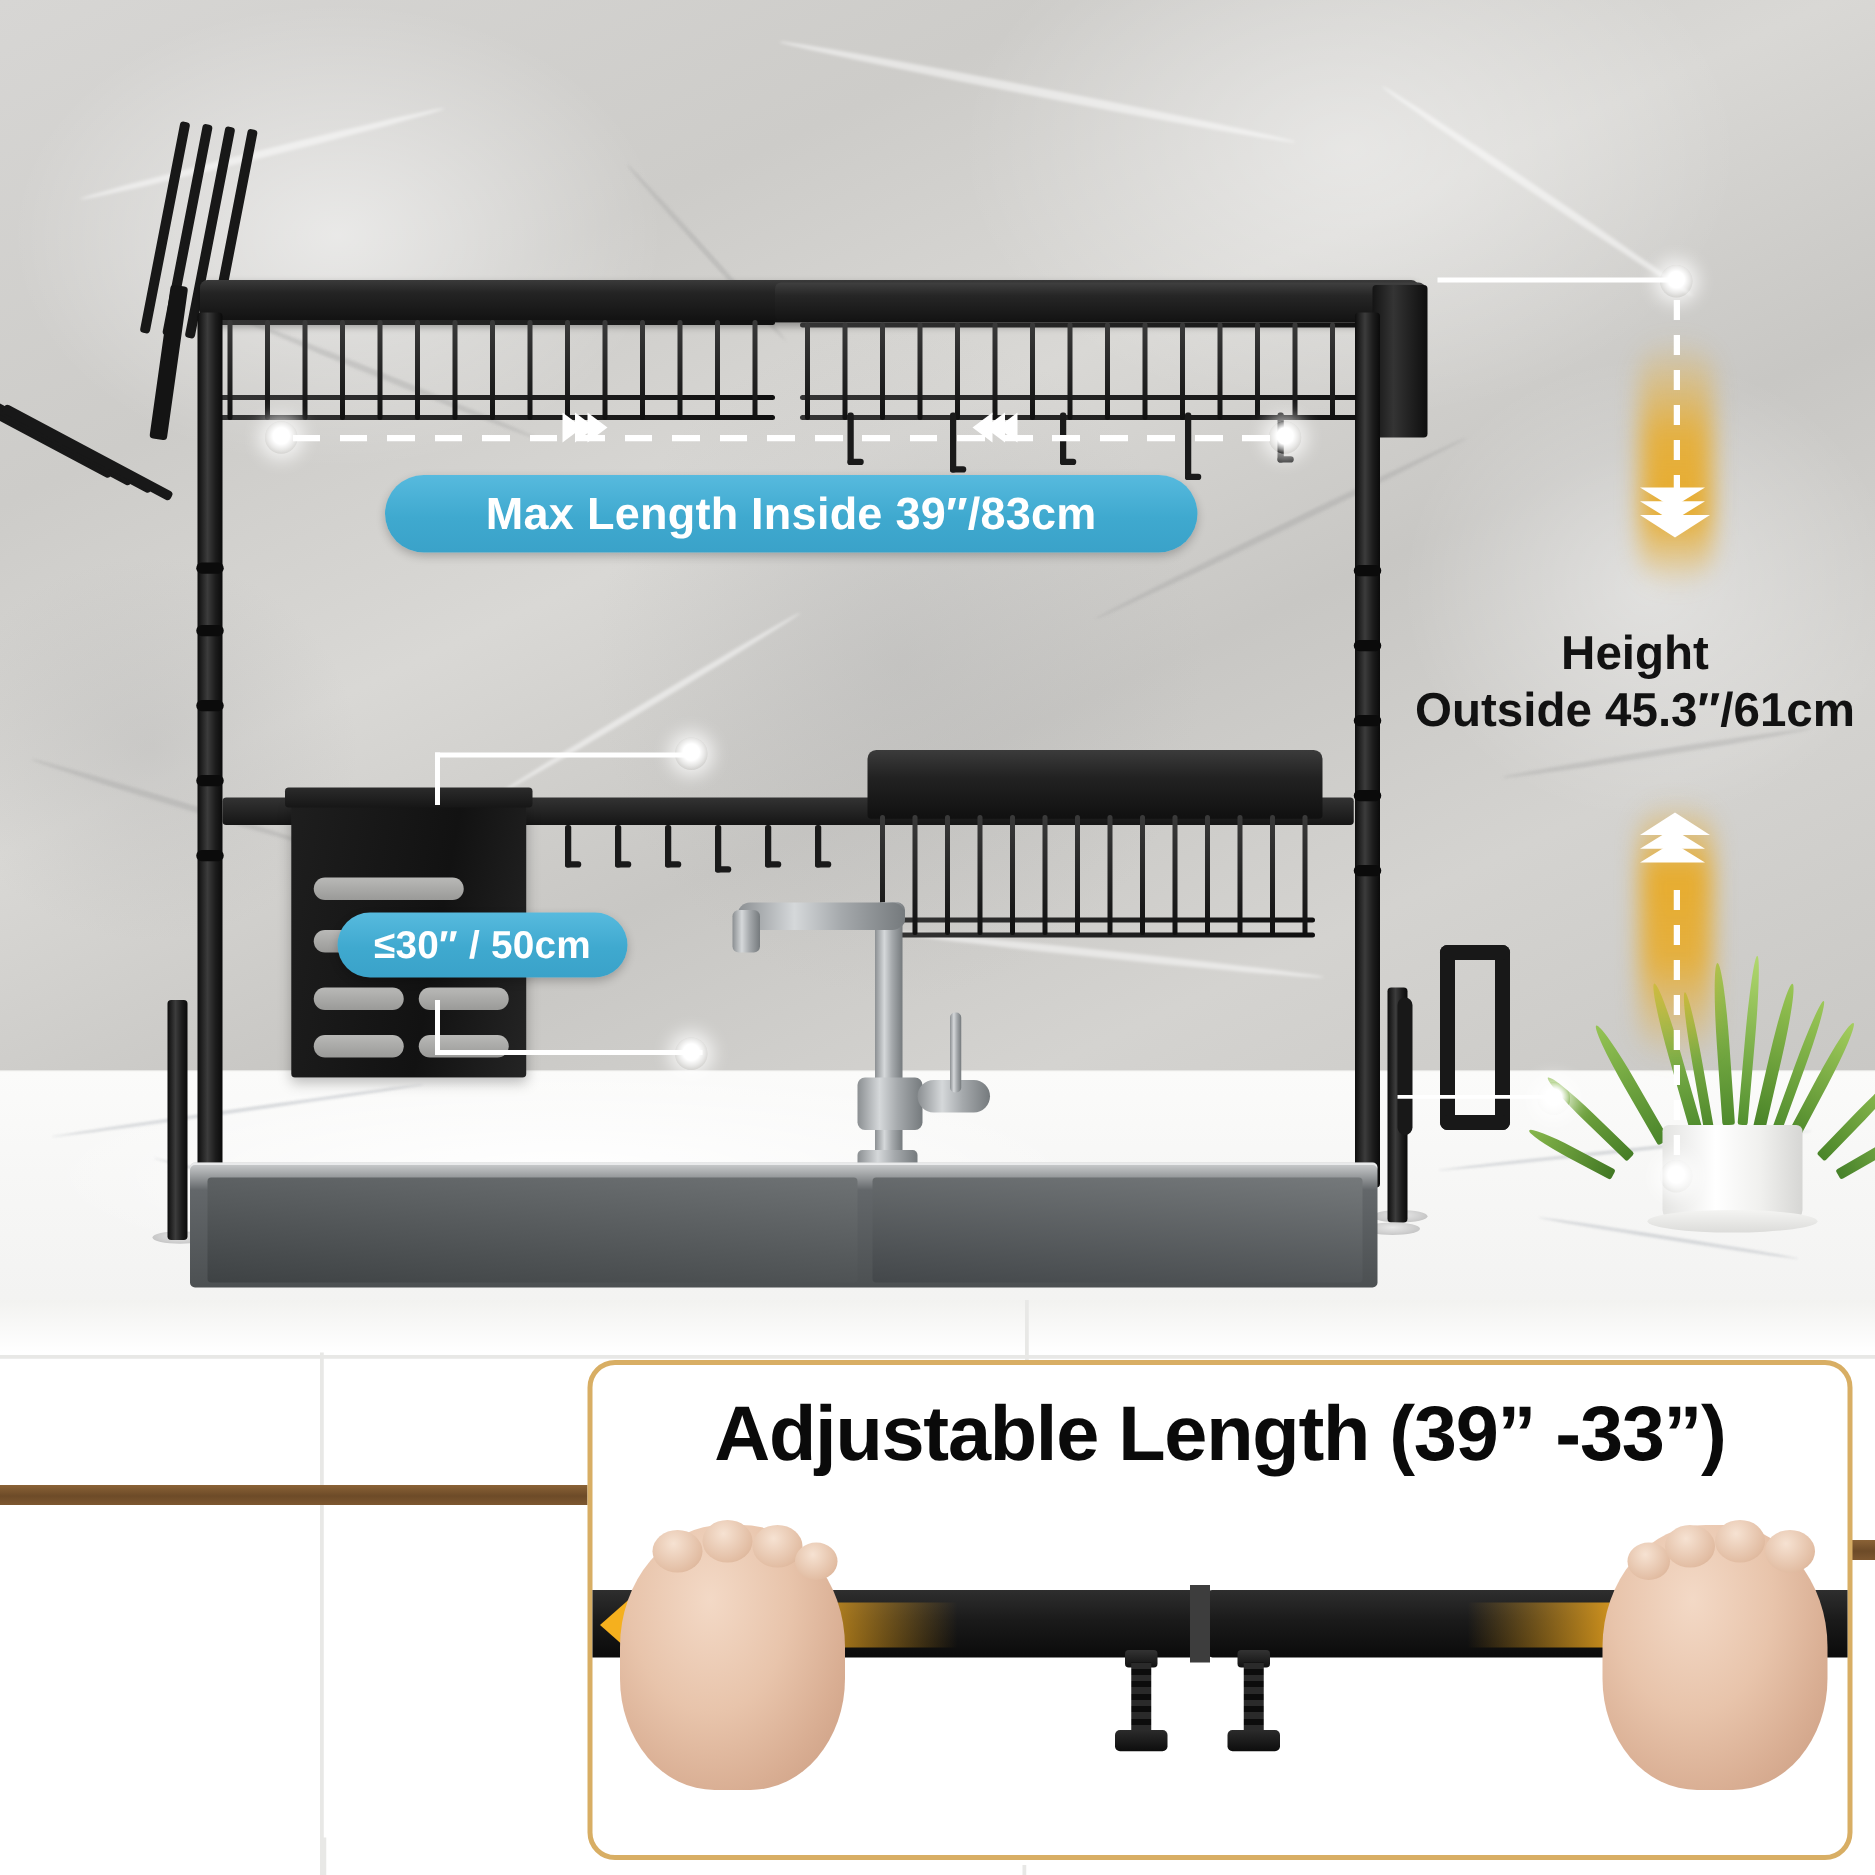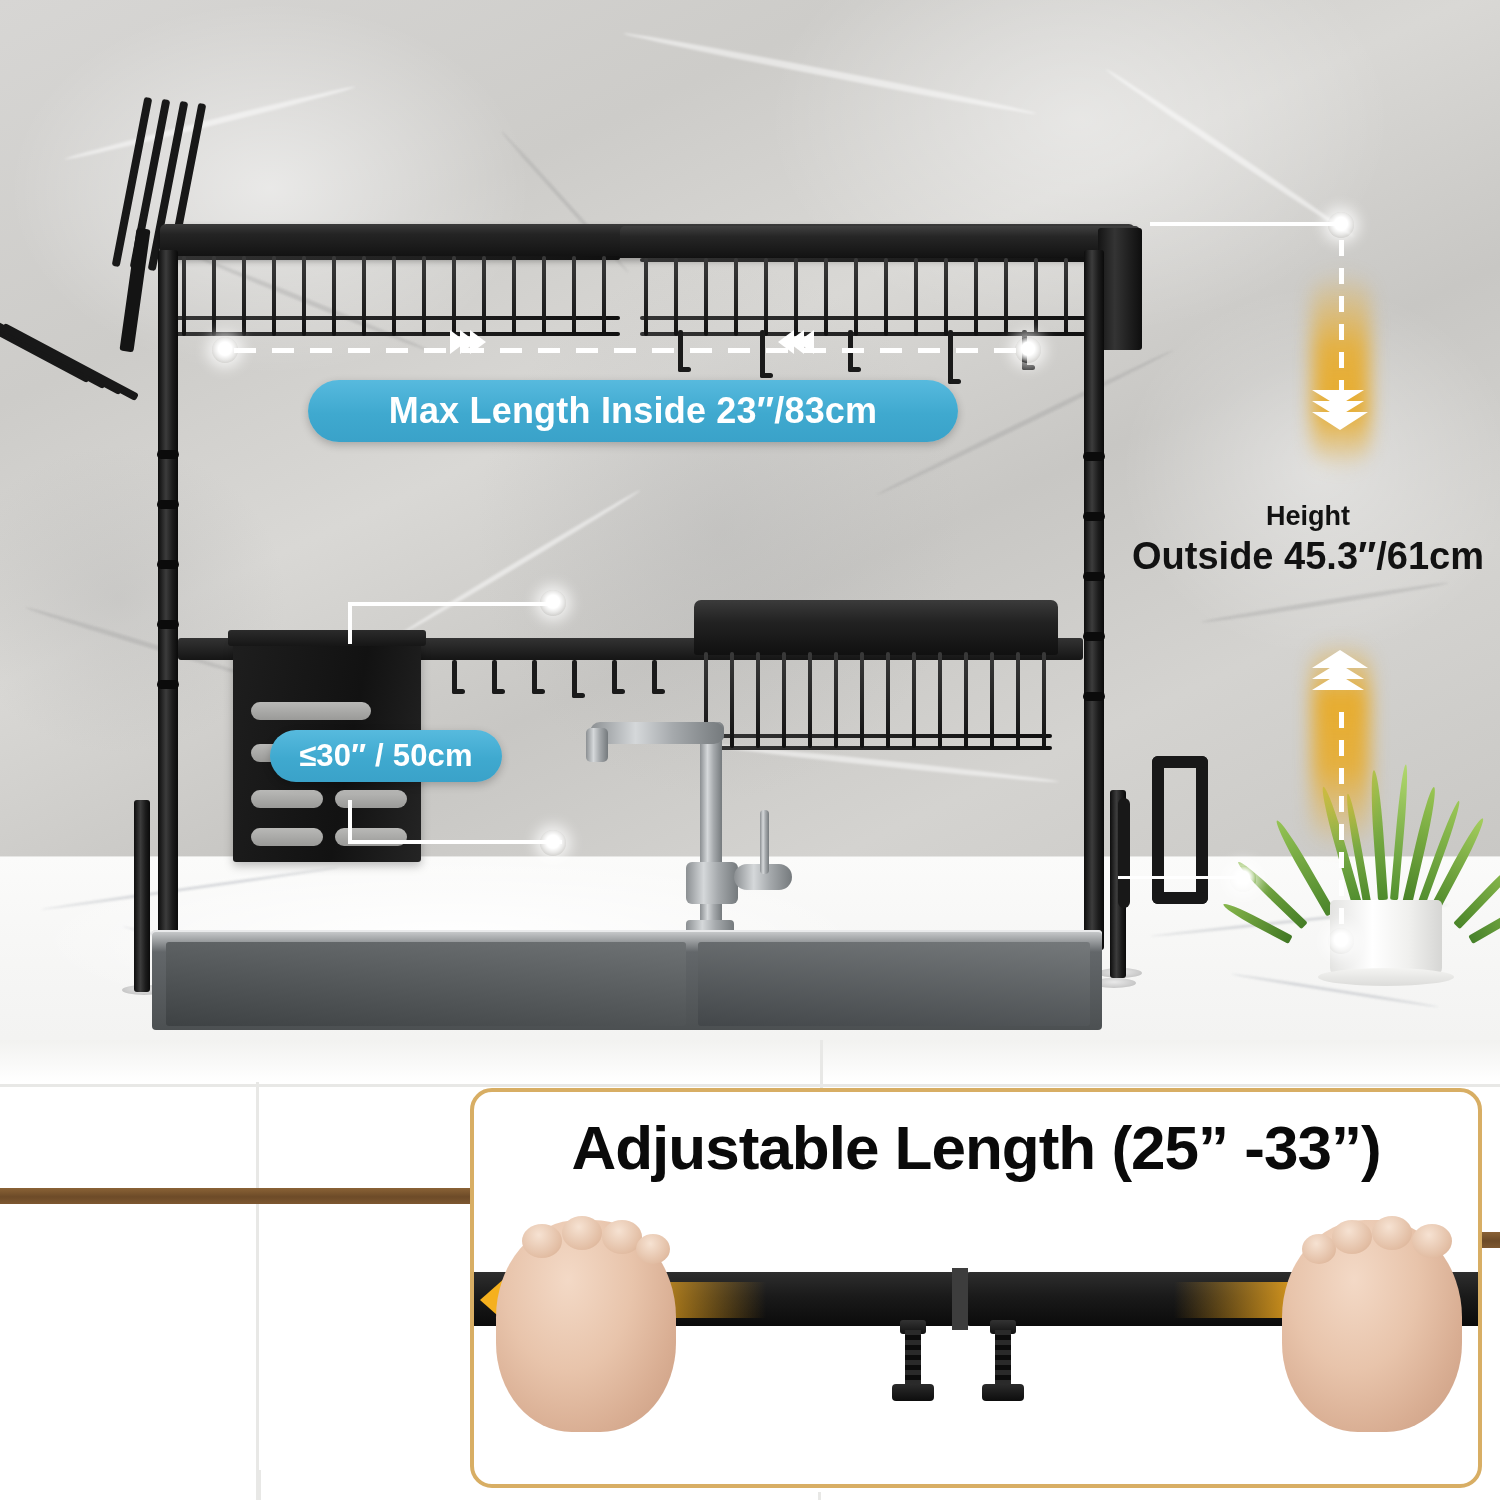--- a/index.html
+++ b/index.html
@@ -146,21 +146,21 @@
     box-shadow:0 3px 8px rgba(0,0,0,.22);
   }
   #badge-max-length { left:308px; top:380px; width:650px; height:62px; font-size:36px; }
   #badge-depth     { left:270px; top:730px; width:232px; height:52px; font-size:31px; }
 
   
   #height-label {
     position:absolute; left:1128px; top:500px; width:360px;
     text-align:center; color:#121212; font-weight:bold; line-height:1.22;
   }
-  #height-label .l1 { font-size:27px; display:block; }
+  #height-label .l1 { font-size:38px; display:block; }
   #height-label .l2 { font-size:38px; display:block; white-space:nowrap; }
 
   
   #bottom-area { position:absolute; left:0; top:1040px; width:1500px; height:460px; background:#ffffff; }
   .wallstrip { position:absolute; left:0; top:0; width:1500px; height:42px;
      background:linear-gradient(180deg,#f2f2f0,#ffffff); }
   .cabinet-line { position:absolute; background:#e8e8e6; }
   .woodtrim { position:absolute; height:16px;
      background:linear-gradient(180deg,#8a6236,#6d4b28 55%,#7d5730); }
 
@@ -404,21 +404,21 @@
       <div class="chev" style="margin-left:-6px; border-left:16px solid #fff; border-top:12px solid transparent; border-bottom:12px solid transparent;"></div>
     </div>
     <div class="chev-group" style="left:778px; top:330px;">
       <div class="chev" style="border-right:16px solid #fff; border-top:12px solid transparent; border-bottom:12px solid transparent;"></div>
       <div class="chev" style="margin-left:-6px; border-right:16px solid #fff; border-top:12px solid transparent; border-bottom:12px solid transparent;"></div>
       <div class="chev" style="margin-left:-6px; border-right:16px solid #fff; border-top:12px solid transparent; border-bottom:12px solid transparent;"></div>
     </div>
   </div>
 
   <div class="badge" id="badge-max-length">
-    <span>Max Length Inside 23″/83cm</span>
+    <span>Max Length Inside 39″/83cm</span>
   </div>
 
   <div>
     <div class="thinline" style="left:1150px; top:222px; width:190px; height:4px;"></div>
     <div class="dot" style="left:1328px; top:212px;"></div>
     <div class="goldglow" style="left:1312px; top:270px; height:200px;"></div>
     <div class="vdash" style="left:1339px; top:240px; height:186px;"></div>
     <div class="chev-group" style="left:1312px; top:390px; flex-direction:column;">
       <div class="chev" style="border-top:16px solid #fff; border-left:26px solid transparent; border-right:26px solid transparent;"></div>
       <div class="chev" style="margin-top:-5px; border-top:16px solid #fff; border-left:26px solid transparent; border-right:26px solid transparent;"></div>
@@ -465,21 +465,21 @@
   <div class="wallstrip"></div>
   <div class="cabinet-line" style="left:256px; top:42px; width:3px; height:418px;"></div>
   <div class="cabinet-line" style="left:820px; top:0px;  width:3px; height:48px;"></div>
   <div class="cabinet-line" style="left:0px;   top:44px; width:1500px; height:3px;"></div>
   <div class="woodtrim" style="left:0px; top:148px; width:470px;"></div>
   <div class="woodtrim" style="left:1440px; top:192px; width:60px;"></div>
 
 
   <div class="panel" id="panel-adjust">
 
-    <div id="adjust-title">Adjustable Length (25” -33”)</div>
+    <div id="adjust-title">Adjustable Length (39” -33”)</div>
 
     <div class="barblack" style="left:-6px;  top:180px; width:490px; height:54px; border-radius:4px;"></div>
     <div class="barblack" style="left:492px; top:180px; width:530px; height:54px; border-radius:4px;"></div>
     <div class="barblack" style="left:478px; top:176px; width:16px; height:62px; background:#3d3d3d;"></div>
 
     <div>
       <div class="screw-collar" style="left:426px; top:228px;"></div>
       <div class="screw-shaft" style="left:431px; top:238px; height:56px;"></div>
       <div class="screw-head" style="left:418px; top:292px;"></div>
     </div>

